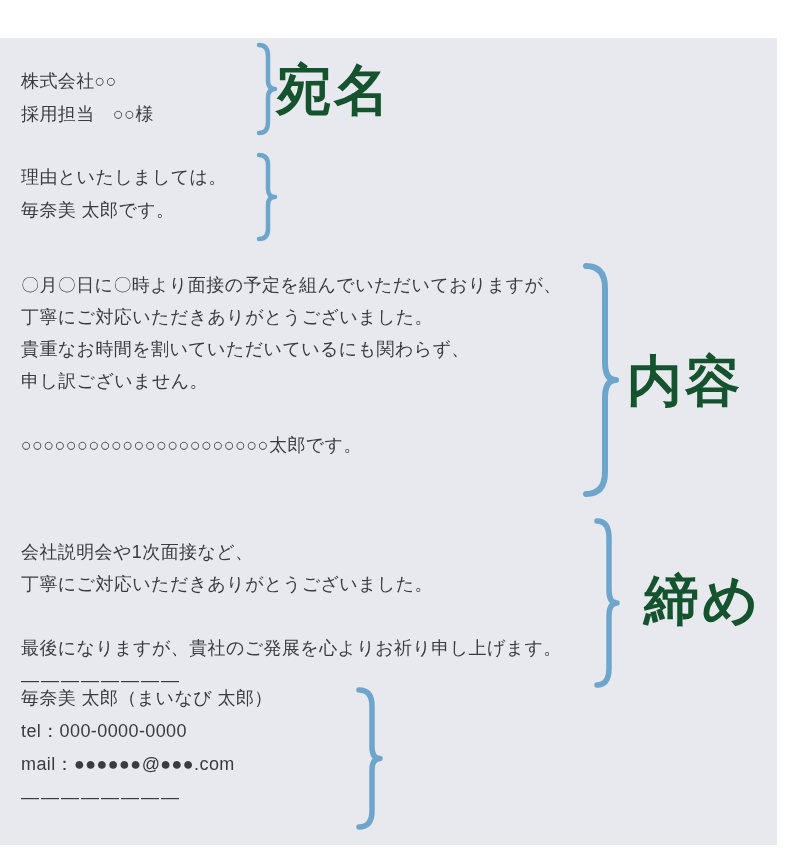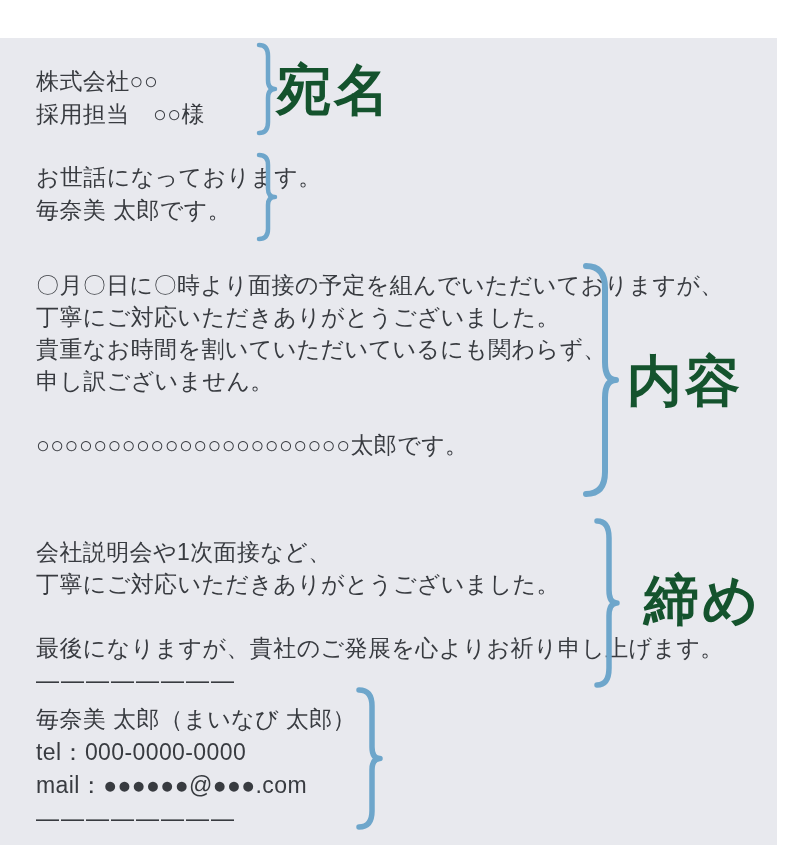--- a/index.html
+++ b/index.html
@@ -6,23 +6,22 @@
   body{
     width:800px;height:851px;position:relative;overflow:hidden;
     background:#ffffff;
     font-family:"Liberation Sans","DejaVu Sans",sans-serif;
   }
   .panel{
     position:absolute;left:0;top:38px;width:777px;height:807px;
     background:#e8e9ee;
   }
   .tb{
-    position:absolute;left:21px;color:#383b40;font-size:23px;
+    position:absolute;left:21px;color:#383b40;font-size:18px;
     letter-spacing:0.4px;
-    margin-left:15px;
   }
   .tb .line{white-space:pre;}
   .lh33 .line{height:33px;line-height:33px;}
   .lh32 .line{height:32px;line-height:32px;}
   .dash-line{letter-spacing:2px;}
   .brace{position:absolute;}
   .brace path{fill:none;stroke:#6ea6cb;stroke-linecap:round;stroke-linejoin:round;}
   .anno{
     position:absolute;transform:translateY(-50%);
     color:#14532d;font-size:55px;font-weight:600;letter-spacing:3px;
@@ -33,42 +32,42 @@
 <body>
 
 <div class="panel">
 
   <div class="tb lh33" style="top:27px">
     <div class="line">株式会社○○</div>
     <div class="line">採用担当　○○様</div>
   </div>
 
   <div class="tb lh33" style="top:123px">
-    <div class="line">お世話になっております。</div>
+    <div class="line">理由といたしましては。</div>
     <div class="line">毎奈美 太郎です。</div>
   </div>
 
   <div class="tb lh32" style="top:231px">
     <div class="line">〇月〇日に〇時より面接の予定を組んでいただいておりますが、</div>
     <div class="line">丁寧にご対応いただきありがとうございました。</div>
     <div class="line">貴重なお時間を割いていただいているにも関わらず、</div>
     <div class="line">申し訳ございません。</div>
     <div class="line"></div>
     <div class="line">○○○○○○○○○○○○○○○○○○○○○○太郎です。</div>
   </div>
 
   <div class="tb lh32" style="top:498px">
     <div class="line">会社説明会や1次面接など、</div>
     <div class="line">丁寧にご対応いただきありがとうございました。</div>
     <div class="line"></div>
     <div class="line">最後になりますが、貴社のご発展を心よりお祈り申し上げます。</div>
     <div class="line dash-line">————————</div>
   </div>
 
-  <div class="tb lh33" style="top:665px">
+  <div class="tb lh33" style="top:644px">
     <div class="line">毎奈美 太郎（まいなび 太郎）</div>
     <div class="line">tel：000-0000-0000</div>
     <div class="line">mail：●●●●●●@●●●.com</div>
     <div class="line dash-line">————————</div>
   </div>
 
   <svg class="brace" style="left:256px;top:4px" width="22" height="94" viewBox="0 0 22 94">
     <path d="M3,3 Q12,3 12,14 L12,38 Q12,47 19,47 Q12,47 12,56 L12,80 Q12,91 3,91" stroke-width="4.5"></path>
   </svg>
   <div class="anno" style="left:276px;top:52px">宛名</div>

